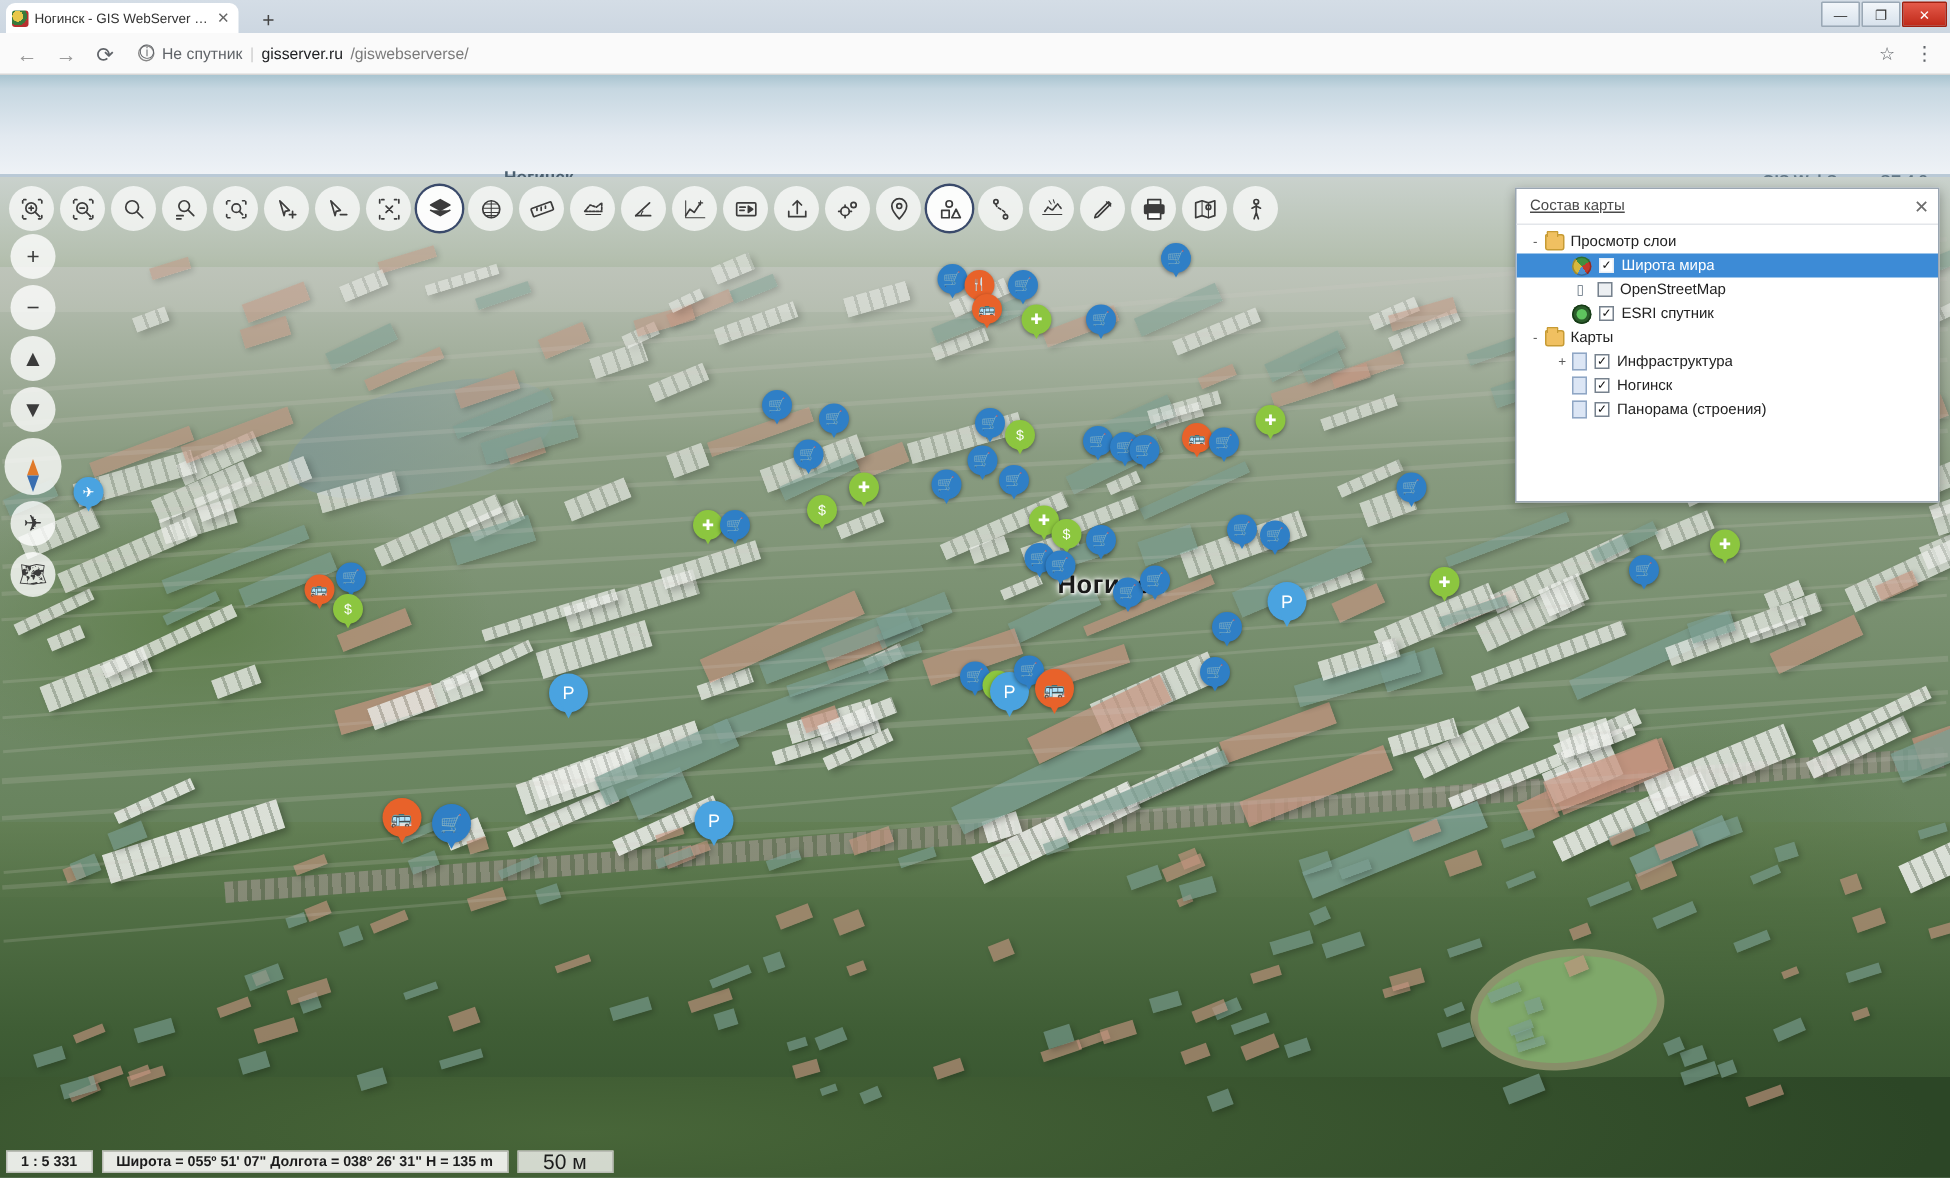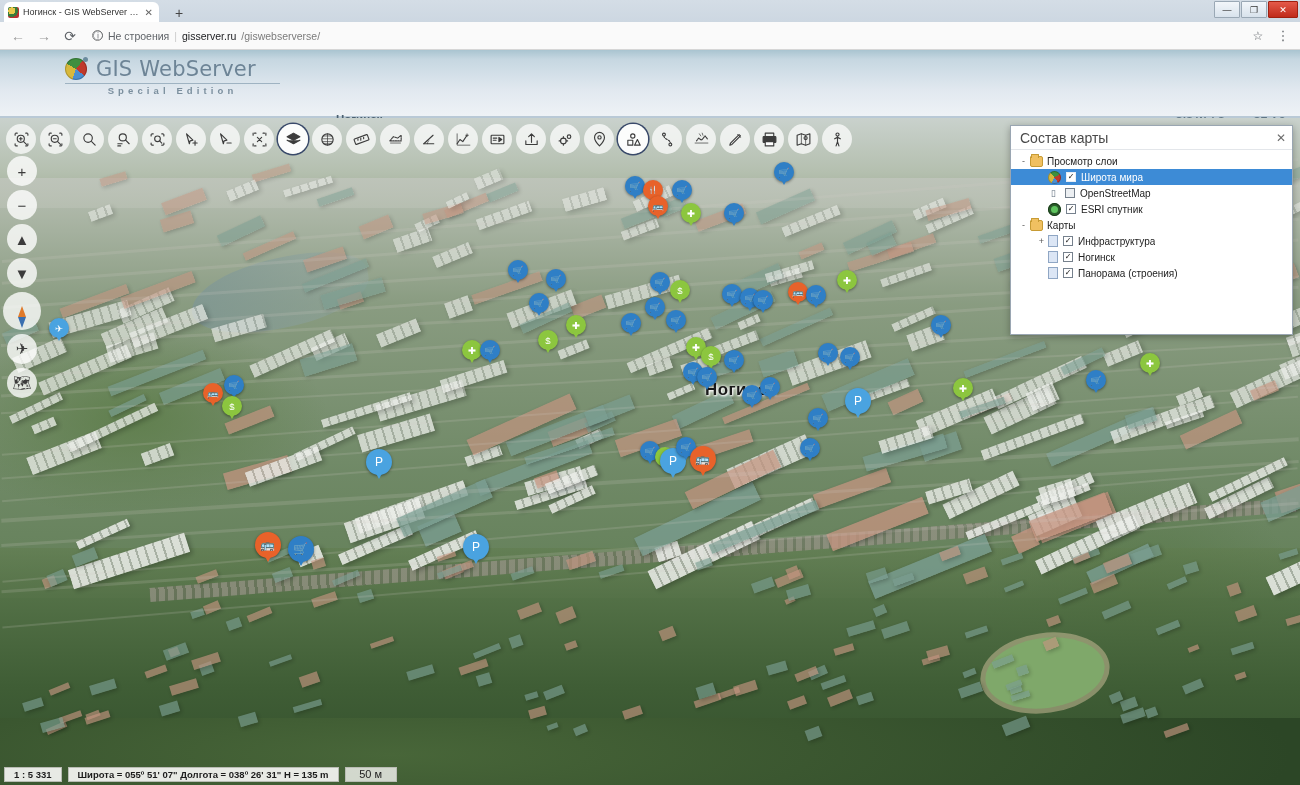--- a/index.html
+++ b/index.html
@@ -155,21 +155,21 @@
     border-bottom:11px solid #e07a2a; position:relative; }
   #needle:after{ content:""; position:absolute; left:-4px; top:11px; width:0; height:0;
     border-left:4px solid transparent; border-right:4px solid transparent; border-top:11px solid #3a6fb0; }
 
   
   #layers-panel{ position:absolute; left:1010px; top:125px; width:283px; height:210px;
     background:#fff; border:1px solid #9aa6b2; box-shadow:0 2px 7px rgba(0,0,0,.3); z-index:50;
     display:flex; flex-direction:column; }
   #lp-header{ height:24px; display:flex; align-items:center; justify-content:space-between;
     padding:0 6px 0 9px; border-bottom:1px solid #e3e6ea; }
-  #lp-title{ font-size:14px; color:#4a4a4a; }
+  #lp-title{ font-size:10px; color:#4a4a4a;text-decoration:underline; }
   #lp-close{ font-size:12px; color:#6d6d6d; cursor:pointer; line-height:1; }
   #lp-toolbar{ height:22px; display:flex; align-items:center; gap:3px; padding:0 5px;
     background:linear-gradient(#fcfcfc,#eef0f2); border-bottom:1px solid #dadde1; }
   .lp-tb{ display:flex; align-items:center; gap:3px; font-size:9.5px; color:#3c3c3c;
     padding:1px 3px; cursor:pointer; white-space:nowrap; }
   .lp-tb .g{ width:11px; height:11px; border:1px solid #8f9aa6; background:#fff;
     display:flex; align-items:center; justify-content:center; font-size:7px; color:#4a6a8a; }
   .caret{ font-size:7px; color:#555; margin-left:1px; }
   #lp-tree{ flex:1 1 auto; overflow:auto; padding-top:3px; }
   .node{ display:flex; align-items:center; height:16px; font-size:10px; color:#222;
@@ -198,22 +198,22 @@
   .node.selected .ck{ border-color:#e8eef5; }
   .nlabel{ white-space:nowrap; overflow:hidden; text-overflow:ellipsis; }
 
   
   #statusbar{ position:absolute; left:0; bottom:0; width:1300px; height:22px; z-index:45;
     display:flex; align-items:center; gap:6px; padding-left:4px; }
   .sb-cell{ background:rgba(246,246,244,.92); border:1px solid #b9bcb4;
     font-size:9.5px; color:#1c1c1c; height:15px; display:flex; align-items:center;
     justify-content:center; padding:0 9px;font-weight:bold; }
   #sb-scalebar{ position:relative; background:rgba(246,246,244,.8); border:1px solid #b9bcb4;
-    height:15px; width:52px; display:flex; align-items:center; justify-content:center;
-    font-size:11px; color:#1c1c1c; }
+    height:15px; width:64px; display:flex; align-items:center; justify-content:center;
+    font-size:14px; color:#1c1c1c; }
 </style>
 </head>
 <body>
 
 <div id="browser-chrome">
 
   <div id="tabstrip">
     <div id="tab-active">
       <span id="tab-favicon"></span>
       <span id="tab-title">Ногинск - GIS WebServer SE 4.8</span>
@@ -227,39 +227,31 @@
       <div class="win-btn" id="win-close">✕</div>
     </div>
   </div>
 
   <div id="omnibar">
     <div class="nav-ico">←</div>
     <div class="nav-ico">→</div>
     <div class="nav-ico enabled">⟳</div>
     <div id="url-box">
       <span id="sec-ico">ⓘ</span>
-      <span id="sec-text">Не строения</span>
+      <span id="sec-text">Не спутник</span>
       <span id="url-sep">|</span>
       <span id="url-host">gisserver.ru</span>
       <span id="url-path">/giswebserverse/</span>
     </div>
     <div id="star-ico">☆</div>
     <div id="menu-ico">⋮</div>
   </div>
 </div>
 
 <div id="app-header">
-  <div id="brand">
-    <div id="brand-row">
-      <span id="brand-globe"></span>
-      <span id="brand-title">GIS WebServer</span>
-    </div>
-    <div id="brand-rule"></div>
-    <div id="brand-sub">Special Edition</div>
-  </div>
 
   <div id="doc-title-wrap">
     <div id="doc-title">Ногинск</div>
     <div id="doc-sub">Карты Ногинска</div>
   </div>
 
   <div id="hdr-icons">
       <span class="hdr-ico">⌂</span>
       <span class="hdr-ico">✷</span>
       <span class="hdr-ico">?</span>

